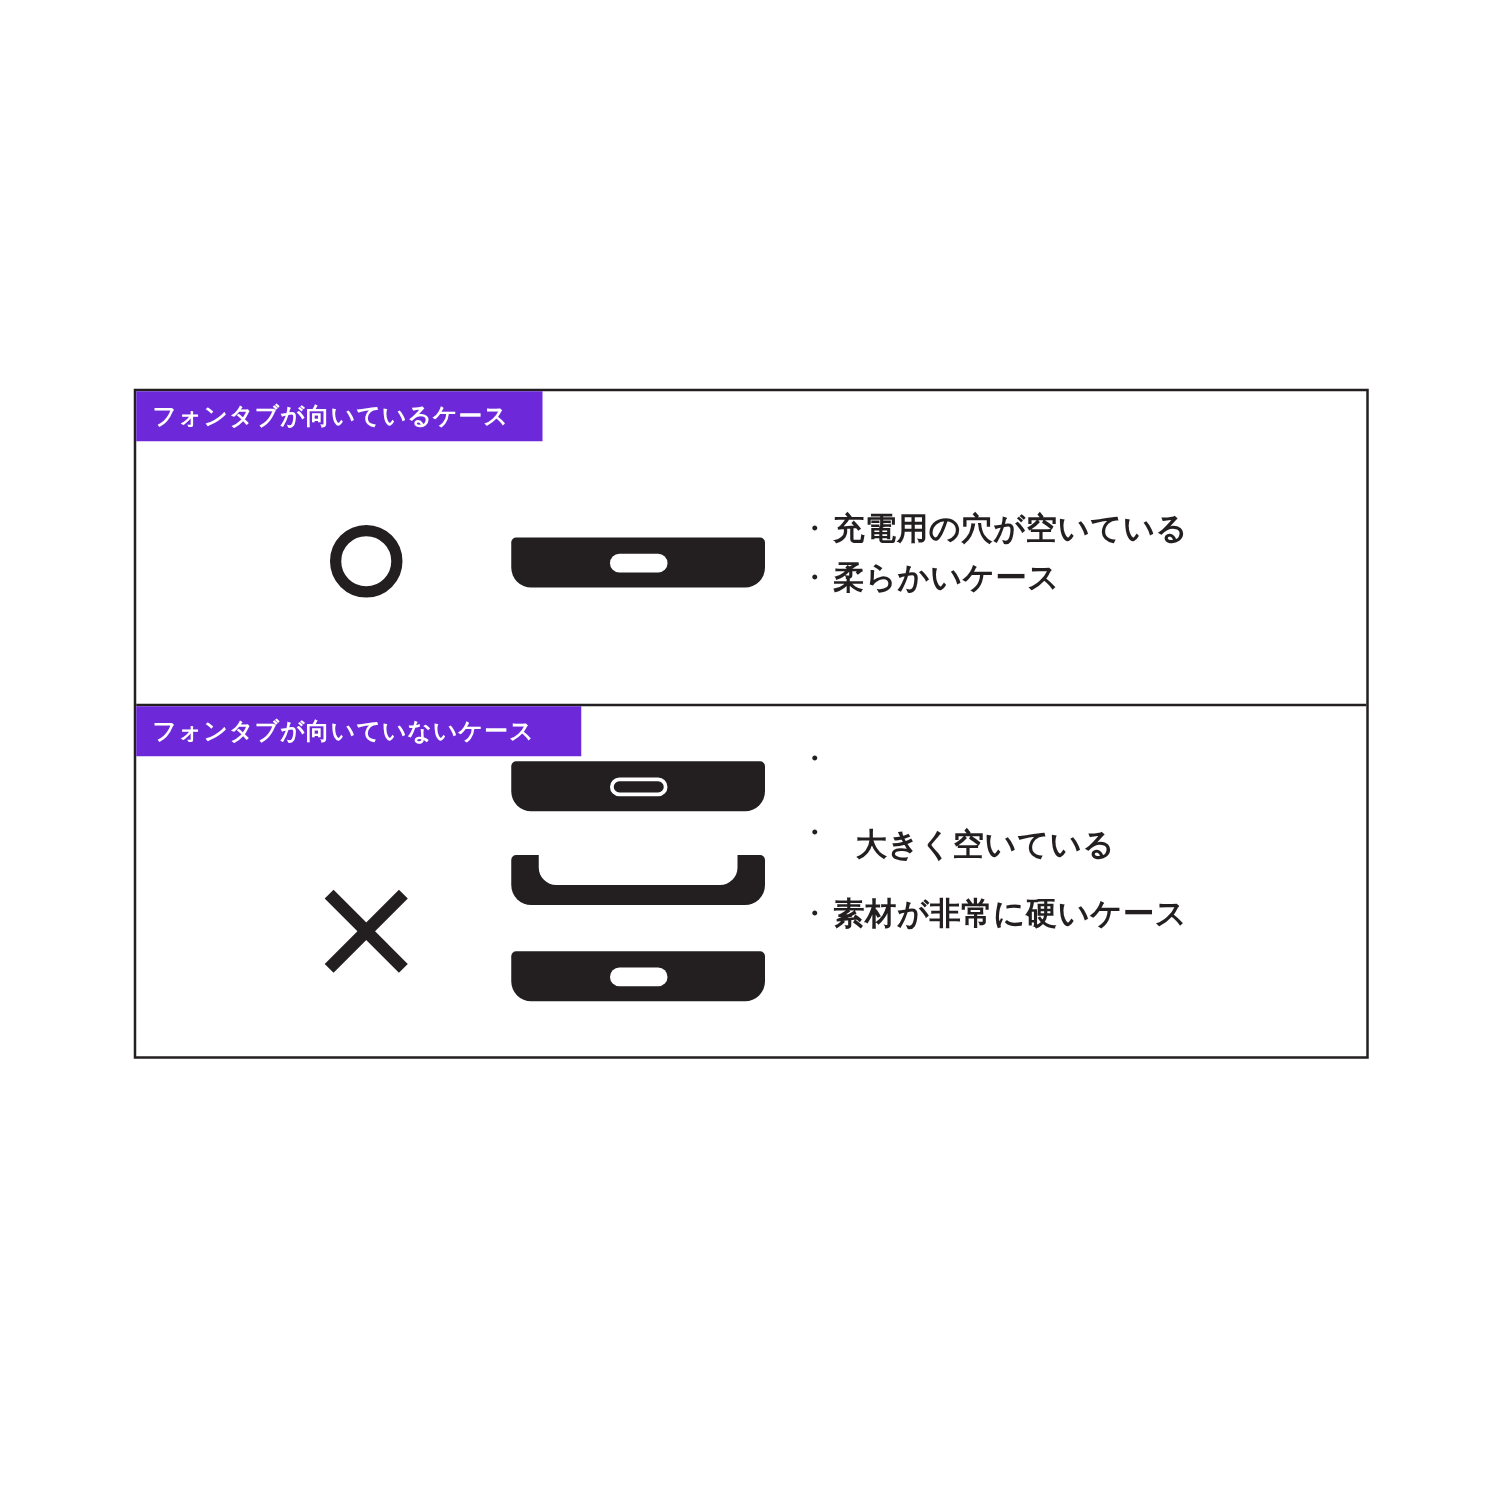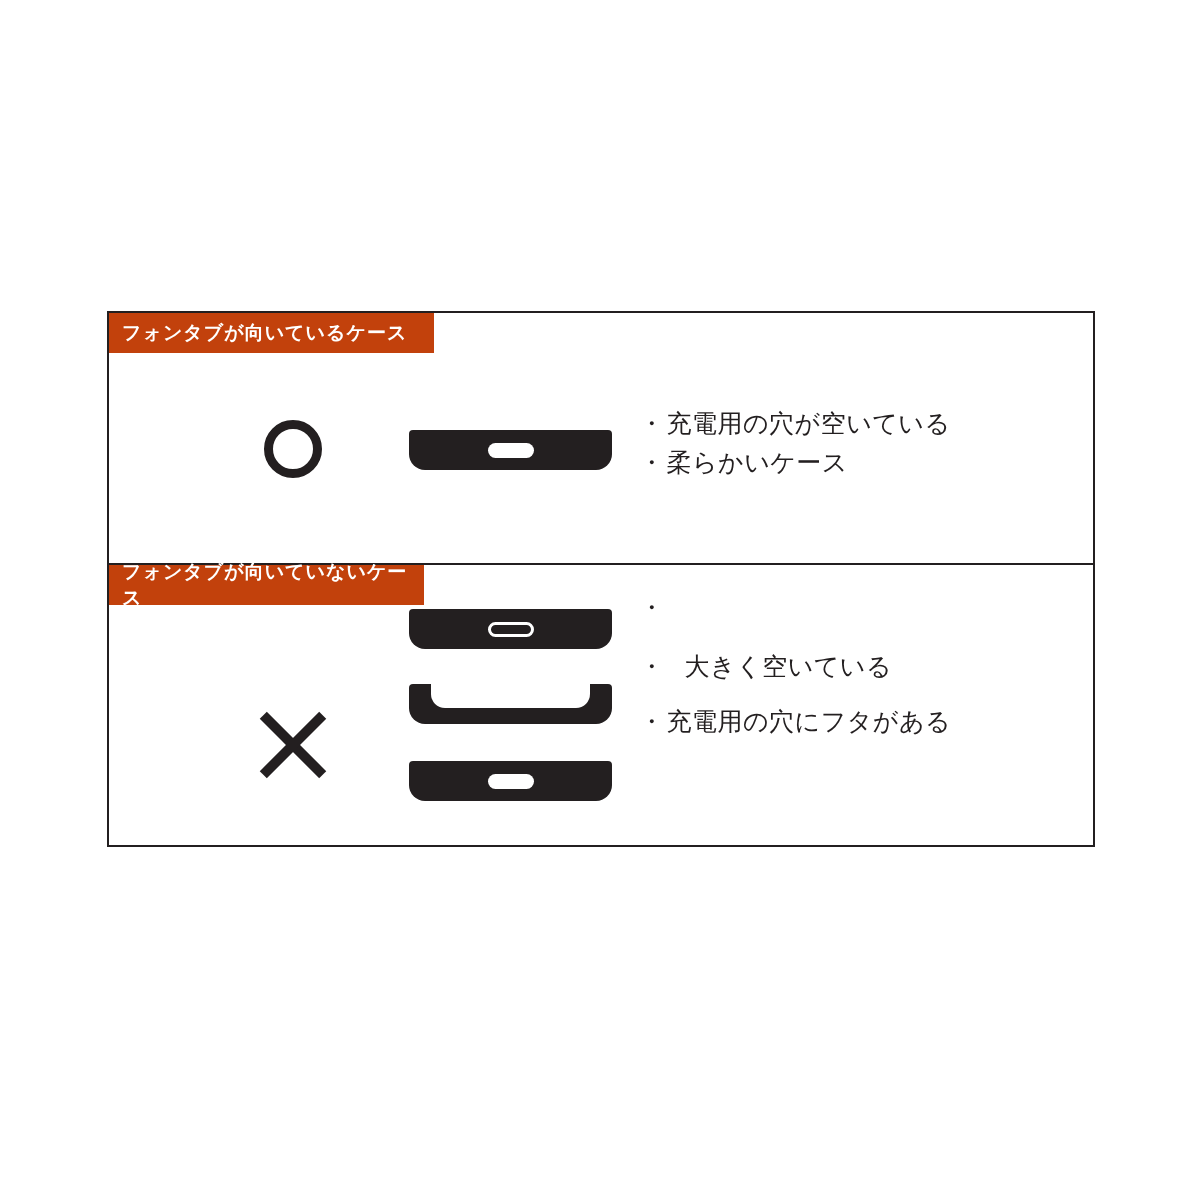--- a/index.html
+++ b/index.html
@@ -35,33 +35,33 @@
     border-bottom: 2px solid #231f20;
   }
   .section-bad {
     height: 280px;
   }
 
   .section-header {
     position: absolute;
     left: 0;
     top: 0;
-    background: #c2410c;
+    background: #6d28d9;
     color: #ffffff;
     font-size: 19px;
     font-weight: bold;
     letter-spacing: 1px;
     display: flex;
     align-items: center;
     padding: 0 12px 0 13px;
     box-sizing: border-box;
     height: 40px;
   }
   .header-good { width: 325px; }
-  .header-bad  { width: 315px; }
+  .header-bad  { width: 356px; }
 
   
   .mark {
     position: absolute;
     display: block;
   }
   .mark-circle {
     left: 155px;
     top: 107px;
     width: 58px;
@@ -166,24 +166,26 @@
     display: flex;
     align-items: flex-start;
     margin-bottom: 14px;
   }
   .note .bullet {
     flex: 0 0 auto;
     margin-right: 2px;
   }
   .note .text-lines {
     display: block;
+    font-weight: bold;
   }
   .note .line2 {
     display: block;
     padding-left: 18px;
+    margin-top: 10px;
   }
   .note-gap-1 { margin-bottom: 34px; }
   .note-gap-2 { margin-bottom: 30px; }
 </style>
 </head>
 <body>
 
 <div class="diagram">
 
   <div class="section section-good">
@@ -238,18 +240,18 @@
         <span class="bullet">・</span>
       </div>
       <div class="note note-gap-2">
         <span class="bullet">・</span>
         <span class="text-lines">
           <span class="line2">大きく空いている</span>
         </span>
       </div>
       <div class="note">
         <span class="bullet">・</span>
-        <span class="text-lines">充電用の穴にフタがある</span>
+        <span class="text-lines">素材が非常に硬いケース</span>
       </div>
     </div>
   </div>
 
 </div>
 
 </body></html>

